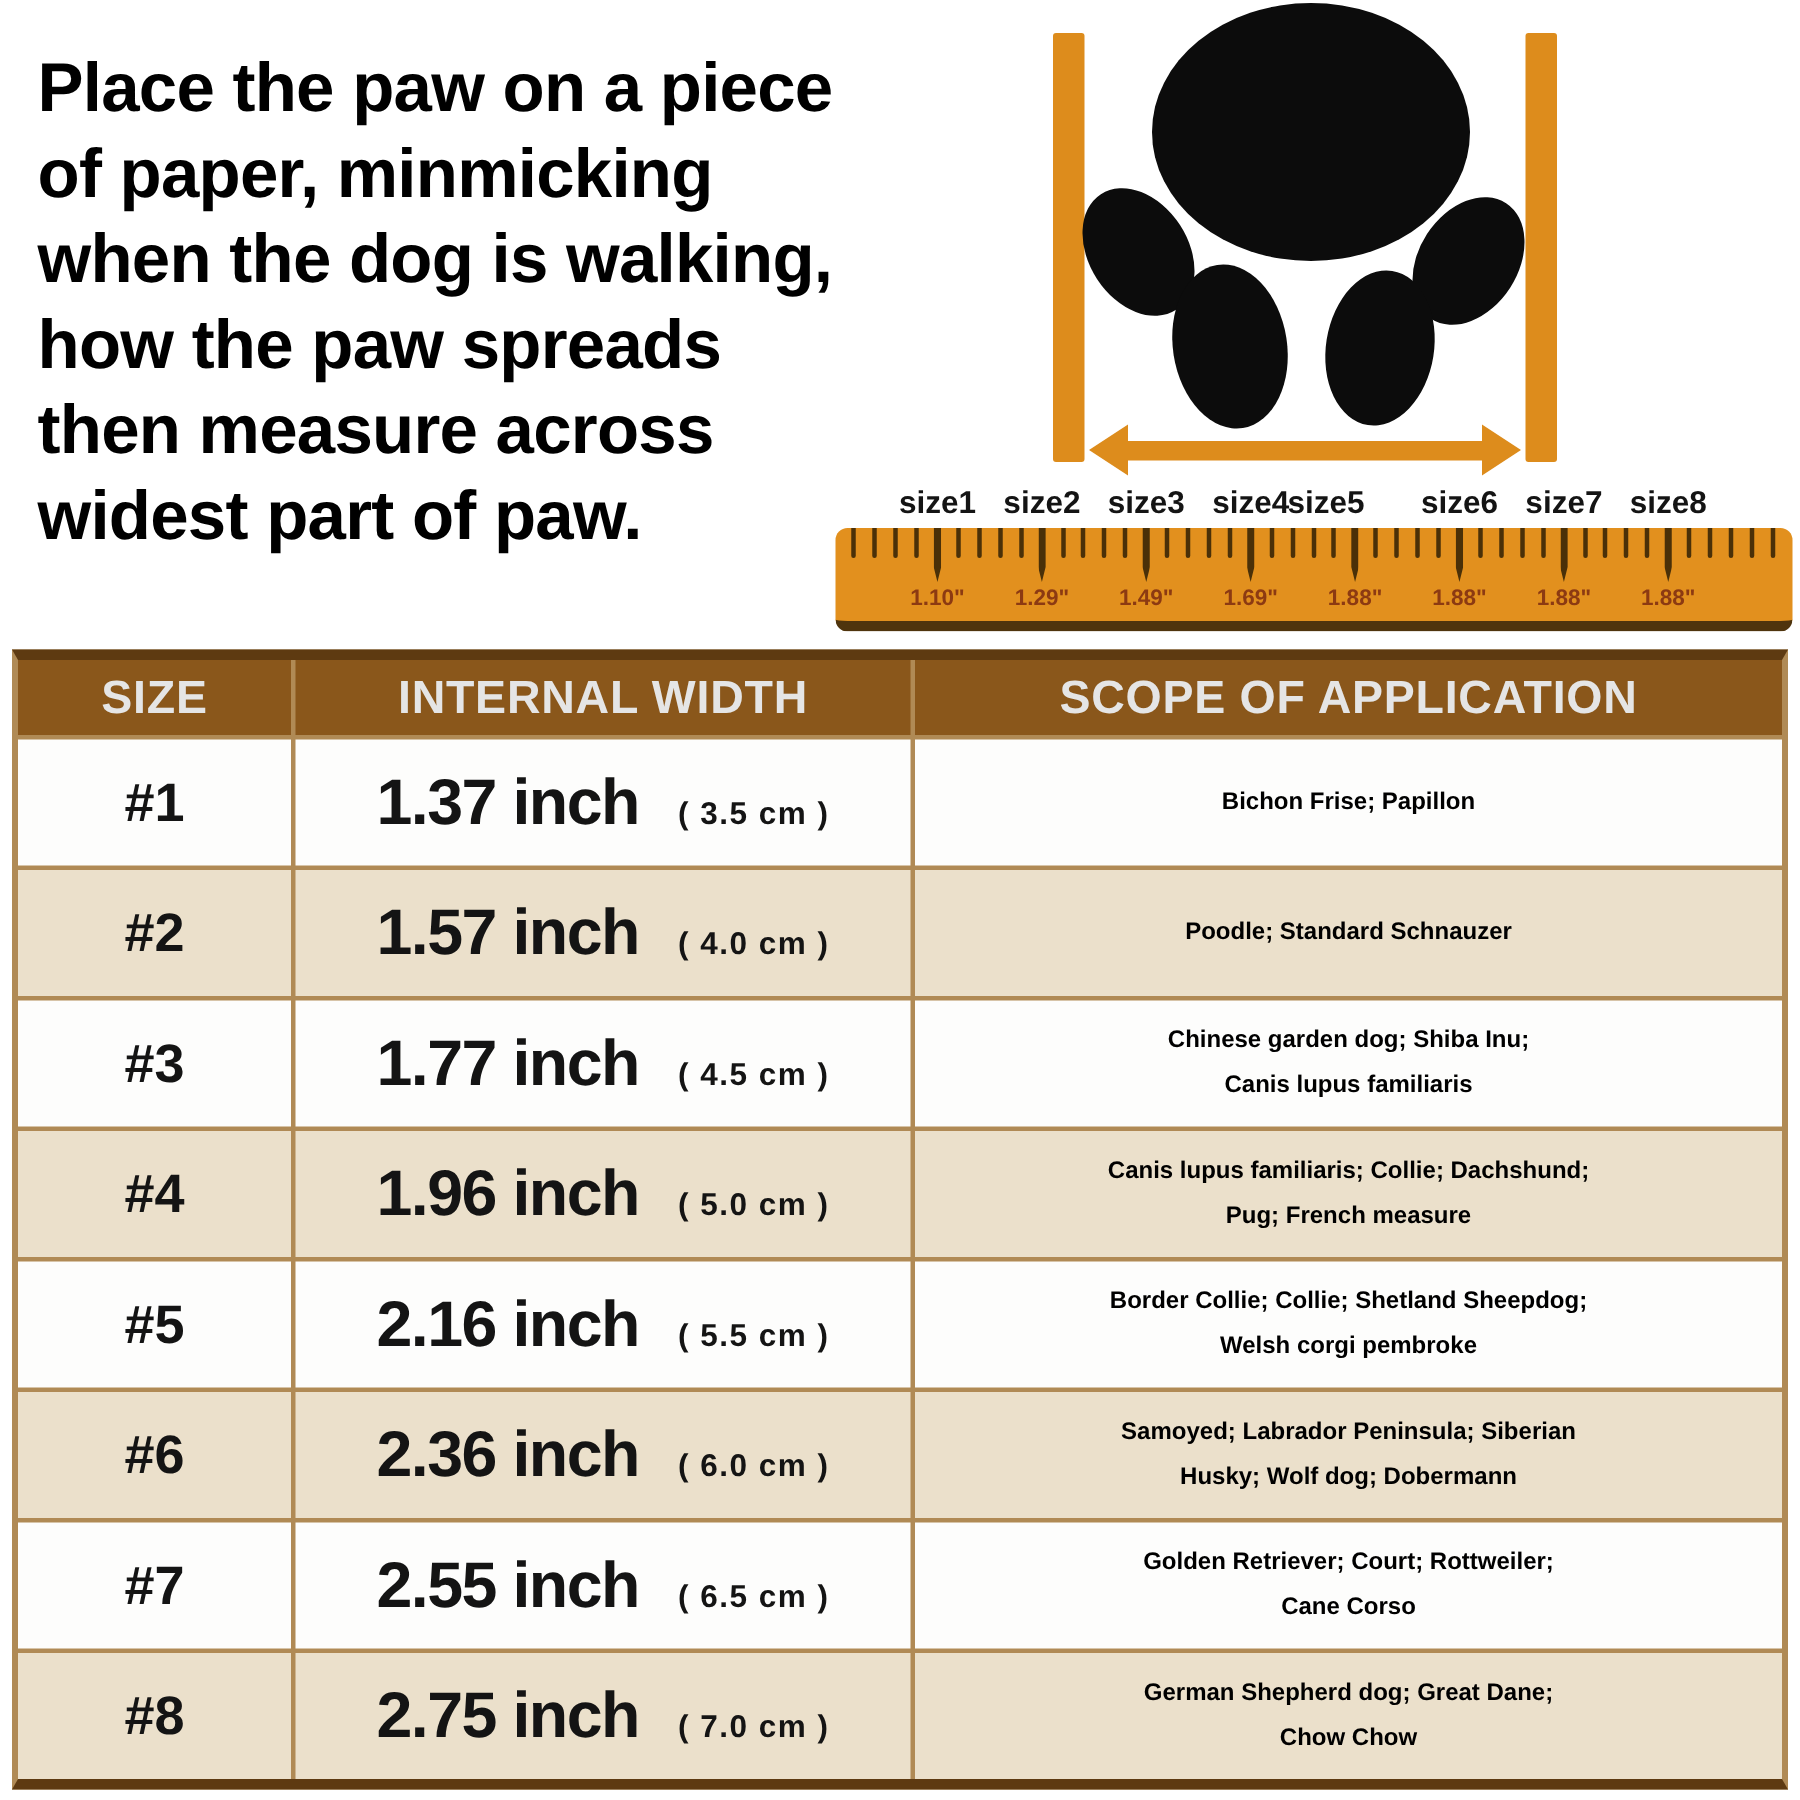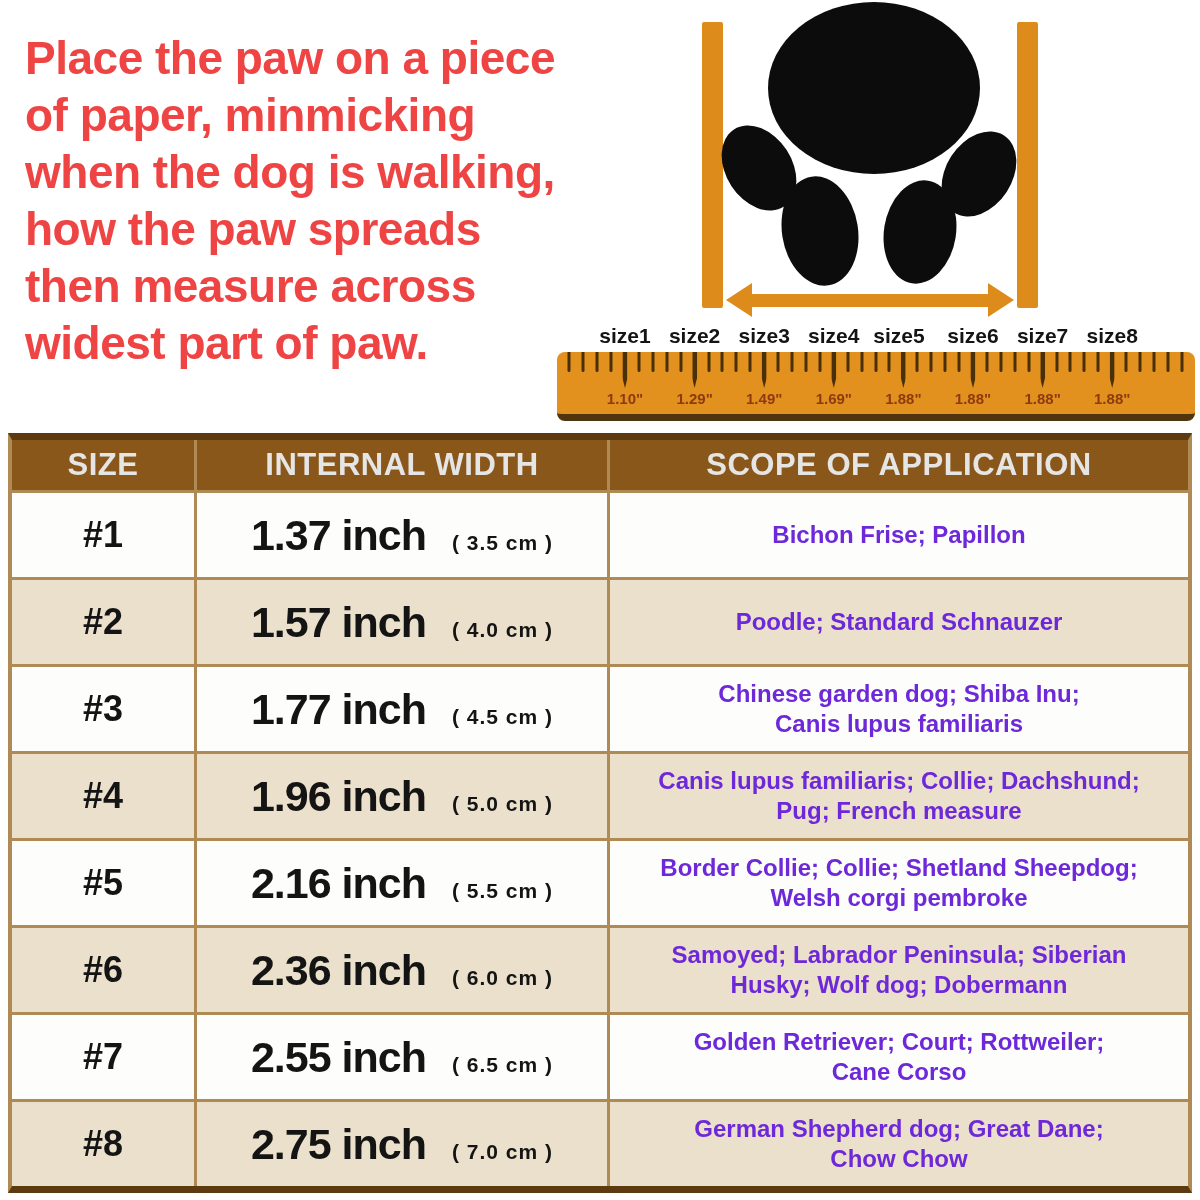--- a/index.html
+++ b/index.html
@@ -1,21 +1,21 @@
 <!DOCTYPE html>
 <html><head>
 <meta charset="utf-8">
 <style>
   html,body{margin:0;padding:0;background:#ffffff;}
   .page{position:relative;width:1200px;height:1200px;background:#ffffff;overflow:hidden;
         font-family:"Liberation Sans","DejaVu Sans",sans-serif;}
 
   
   .instructions{position:absolute;left:25px;top:30px;width:640px;
-    font-size:46px;font-weight:bold;color:#ef4444;line-height:57px;letter-spacing:-0.5px;}
+    font-size:46px;font-weight:bold;color:#000000;line-height:57px;letter-spacing:-0.5px;}
 
   
   .paw-diagram{position:absolute;left:700px;top:0;width:345px;height:330px;}
   .bar{position:absolute;top:22px;width:21px;height:286px;background:#dd8c1c;border-radius:2px;}
   .bar.left{left:2px;}
   .bar.right{left:317px;}
   .pad{position:absolute;background:#0c0c0c;border-radius:50%;}
   .pad.main{left:68px;top:2px;width:212px;height:172px;}
   .pad.toe-l{left:26px;top:122px;width:66px;height:92px;transform:rotate(-33deg);}
   .pad.toe-r{left:246px;top:128px;width:66px;height:92px;transform:rotate(33deg);}
@@ -45,21 +45,21 @@
     gap:3px;background:#b08a55;border-top:7px solid #5e3a11;border-bottom:7px solid #5e3a11;
     border-left:4px solid #b08a55;border-right:4px solid #b08a55;box-sizing:border-box;}
   .cell{display:flex;align-items:center;justify-content:center;text-align:center;}
   .cell.head{background:#8a571b;color:#e5e5e5;font-size:31px;font-weight:bold;letter-spacing:0.5px;}
   .cell.even{background:#fdfdfc;}
   .cell.odd{background:#ebe0cb;}
   .size-num{font-size:36px;font-weight:bold;color:#141414;}
   .inch{font-size:43px;font-weight:bold;color:#141414;letter-spacing:-1px;}
   .cm{font-size:21px;font-weight:bold;color:#141414;margin-left:26px;letter-spacing:1px;}
   .scope{display:flex;flex-direction:column;justify-content:center;
-    font-size:24px;font-weight:bold;color:#6d28d9;line-height:30px;}
+    font-size:16px;font-weight:bold;color:#000000;line-height:30px;}
 </style>
 </head>
 <body>
 
 <div class="page">
 
   <div class="instructions">
     <div>Place the paw on a piece</div>
     <div>of paper, minmicking</div>
     <div>when the dog is walking,</div>
@@ -80,21 +80,21 @@
     <div class="arrow-head left"></div>
     <div class="arrow-head right"></div>
   </div>
 
   <div class="ruler-wrap">
     <div class="size-labels">
       <span class="size-label" style="left:68px">size1</span>
       <span class="size-label" style="left:137.6px">size2</span>
       <span class="size-label" style="left:207.2px">size3</span>
       <span class="size-label" style="left:276.8px">size4</span>
-      <span class="size-label" style="left:342px">size5</span>
+      <span class="size-label" style="left:327px">size5</span>
       <span class="size-label" style="left:416px">size6</span>
       <span class="size-label" style="left:485.6px">size7</span>
       <span class="size-label" style="left:555.2px">size8</span>
     </div>
     <div class="ruler-body">
       <div>
           <div class="tick" style="left: 12.3px;"></div>
           <div class="tick" style="left: 26.22px;"></div>
           <div class="tick" style="left: 40.14px;"></div>
           <div class="tick" style="left: 54.06px;"></div>

